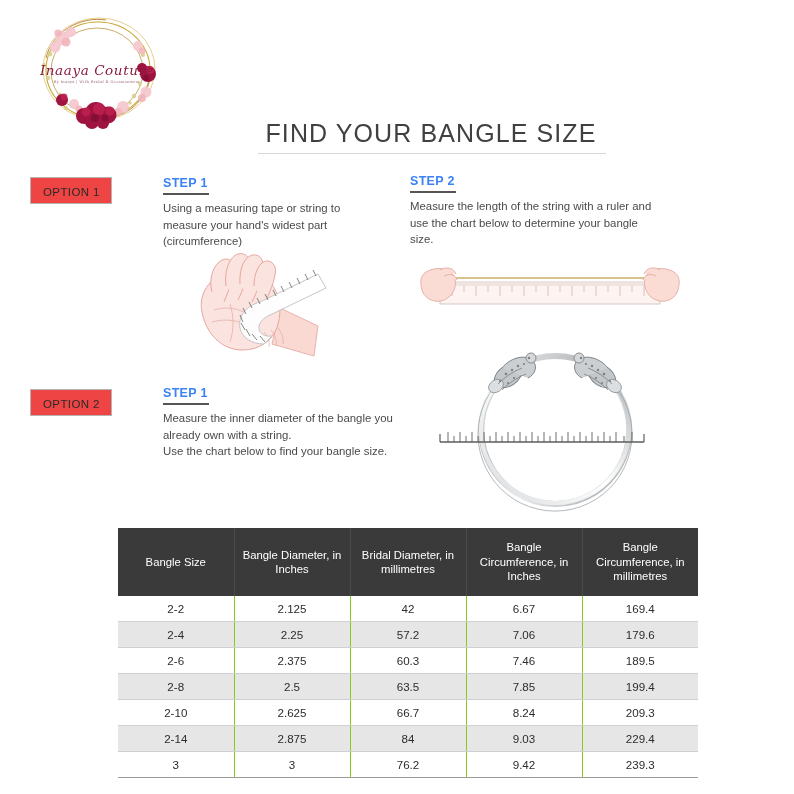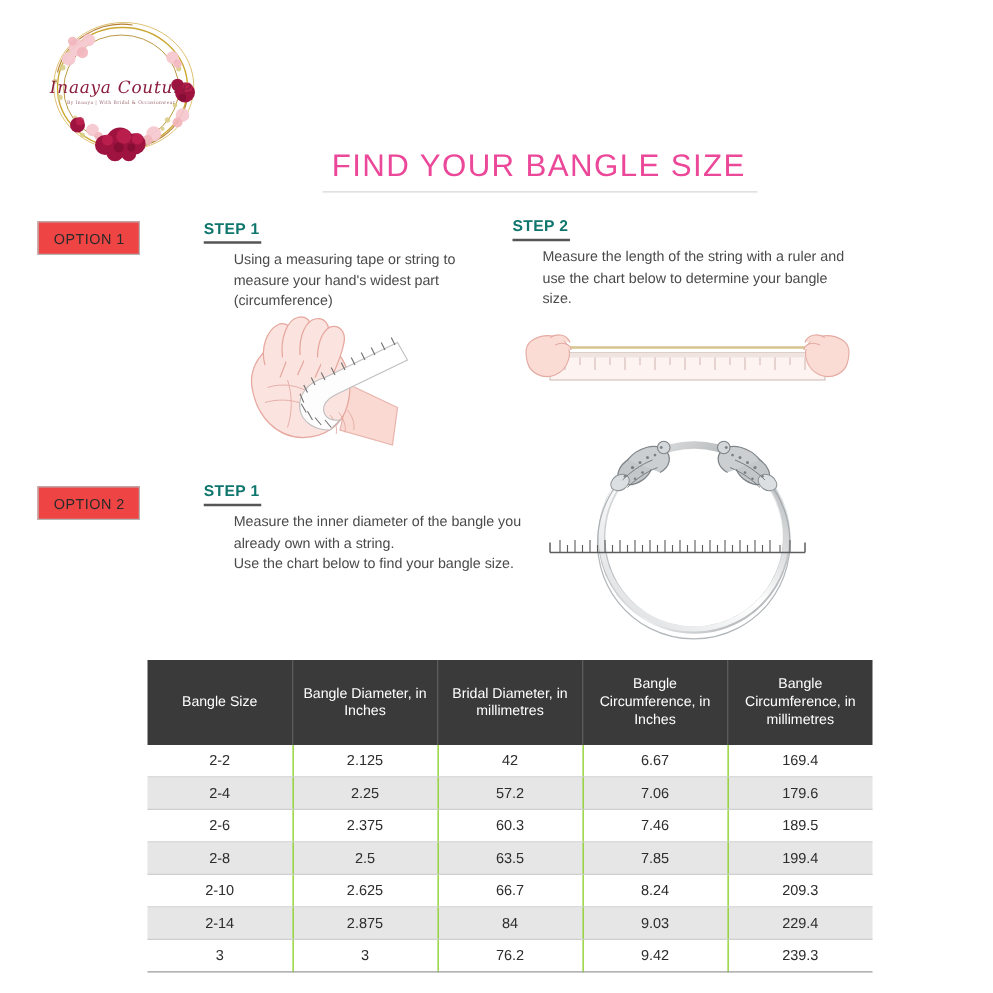--- a/index.html
+++ b/index.html
@@ -53,21 +53,21 @@
   
   #page-title {
     position: absolute;
     left: 256px;
     top: 119px;
     width: 350px;
     text-align: center;
     font-size: 25px;
     font-weight: 400;
     letter-spacing: 1.1px;
-    color: #ec4899;
+    color: #404040;
   }
   #title-rule {
     position: absolute;
     left: 258px;
     top: 153px;
     width: 348px;
     height: 1px;
     background: #d8d8d8;
   }
 
@@ -83,38 +83,37 @@
     white-space: nowrap;
   }
   #option-1 { left: 30px; top: 177px; }
   #option-2 { left: 30px; top: 389px; }
 
   
   .step-head {
     position: absolute;
     font-size: 12.5px;
     font-weight: 700;
-    color: #0f766e;
+    color: #3b82f6;
     letter-spacing: .3px;
     white-space: nowrap;
   }
   .step-head::after {
     content: "";
     display: block;
     width: 46px;
     height: 1.5px;
     background: #555;
     margin-top: 3px;
   }
   .step-body {
     position: absolute;
     font-size: 11.4px;
     line-height: 16.5px;
     color: #4a4a4a;
-    margin-left: 24px;
   }
   #s1-head { left: 163px; top: 176px; }
   #s1-body { left: 163px; top: 200px; width: 214px; }
   #s2-head { left: 410px; top: 174px; }
   #s2-body { left: 410px; top: 198px; width: 254px; }
   #s3-head { left: 163px; top: 386px; }
   #s3-body { left: 163px; top: 410px; width: 245px; }
 
   
   #hand-illustration {

